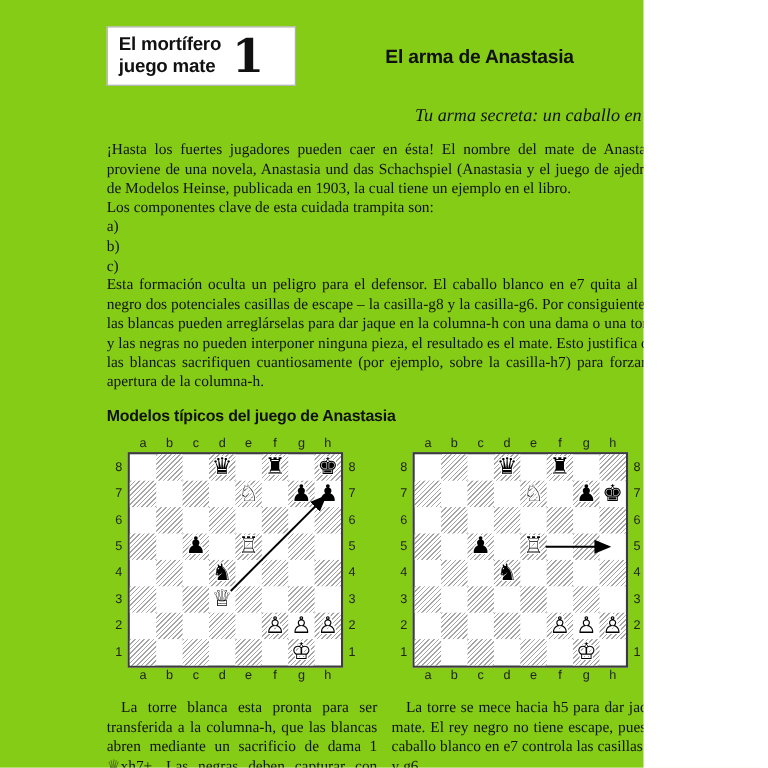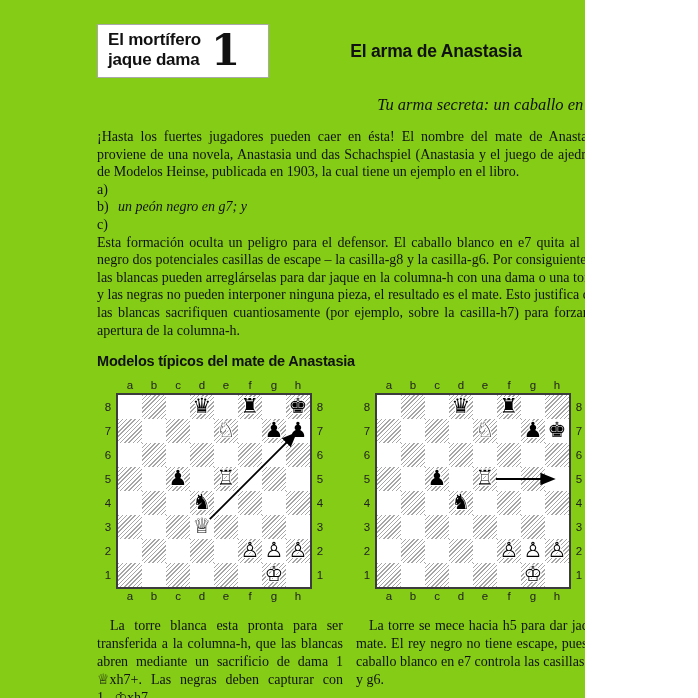--- a/index.html
+++ b/index.html
@@ -137,47 +137,47 @@
 </head>
 <body>
 
 <div class="page">
   <div class="content">
 
     <div class="header-row">
       <div class="header-box">
         <div class="header-box-lines">
           <div>El mortífero</div>
-          <div>jaque dama</div>
+          <div>juego mate</div>
         </div>
         <div class="chapter-num">1</div>
       </div>
       <div class="header-title">El arma de Anastasia</div>
     </div>
 
     <div class="subtitle">Tu arma secreta: un caballo en e7</div>
 
     <div class="bodytext">
       <p><span>¡Hasta los fuertes jugadores pueden caer en ésta! El nombre del mate de Anastasia proviene de una novela, </span><span class="i">Anastasia und das Schachspiel</span><span> (Anastasia y el juego de ajedrez) de Modelos Heinse, publicada en 1903, la cual tiene un ejemplo en el libro.</span></p>
+      <p>Los componentes clave de esta cuidada trampita son:</p>
       <div id="component-list">
           <div class="list-item">
             <span class="lbl">a)</span>
           </div>
           <div class="list-item">
             <span class="lbl">b)</span>
-            <span class="itx">un peón negro en g7; y</span>
           </div>
           <div class="list-item">
             <span class="lbl">c)</span>
           </div>
         </div>
       <p><span>Esta formación oculta un peligro para el defensor. El caballo blanco en e7 quita al rey negro dos potenciales casillas de escape – la casilla-g8 y la casilla-g6. Por consiguiente, si las blancas pueden arreglárselas para dar jaque en la columna-h con una dama o una torre, y las negras no pueden interponer ninguna pieza, el resultado es el mate. </span><span class="i">Esto justifica que las blancas sacrifiquen cuantiosamente (por ejemplo, sobre la casilla-h7) para forzar la apertura de la columna-h.</span></p>
     </div>
 
-    <div class="section-heading">Modelos típicos del mate de Anastasia</div>
+    <div class="section-heading">Modelos típicos del juego de Anastasia</div>
 
     <div class="diagram-row">
 
       <div class="diagram-col">
         <div class="board-block">
             <div class="files-row">
               <span>a</span>
               <span>b</span>
               <span>c</span>
               <span>d</span>

